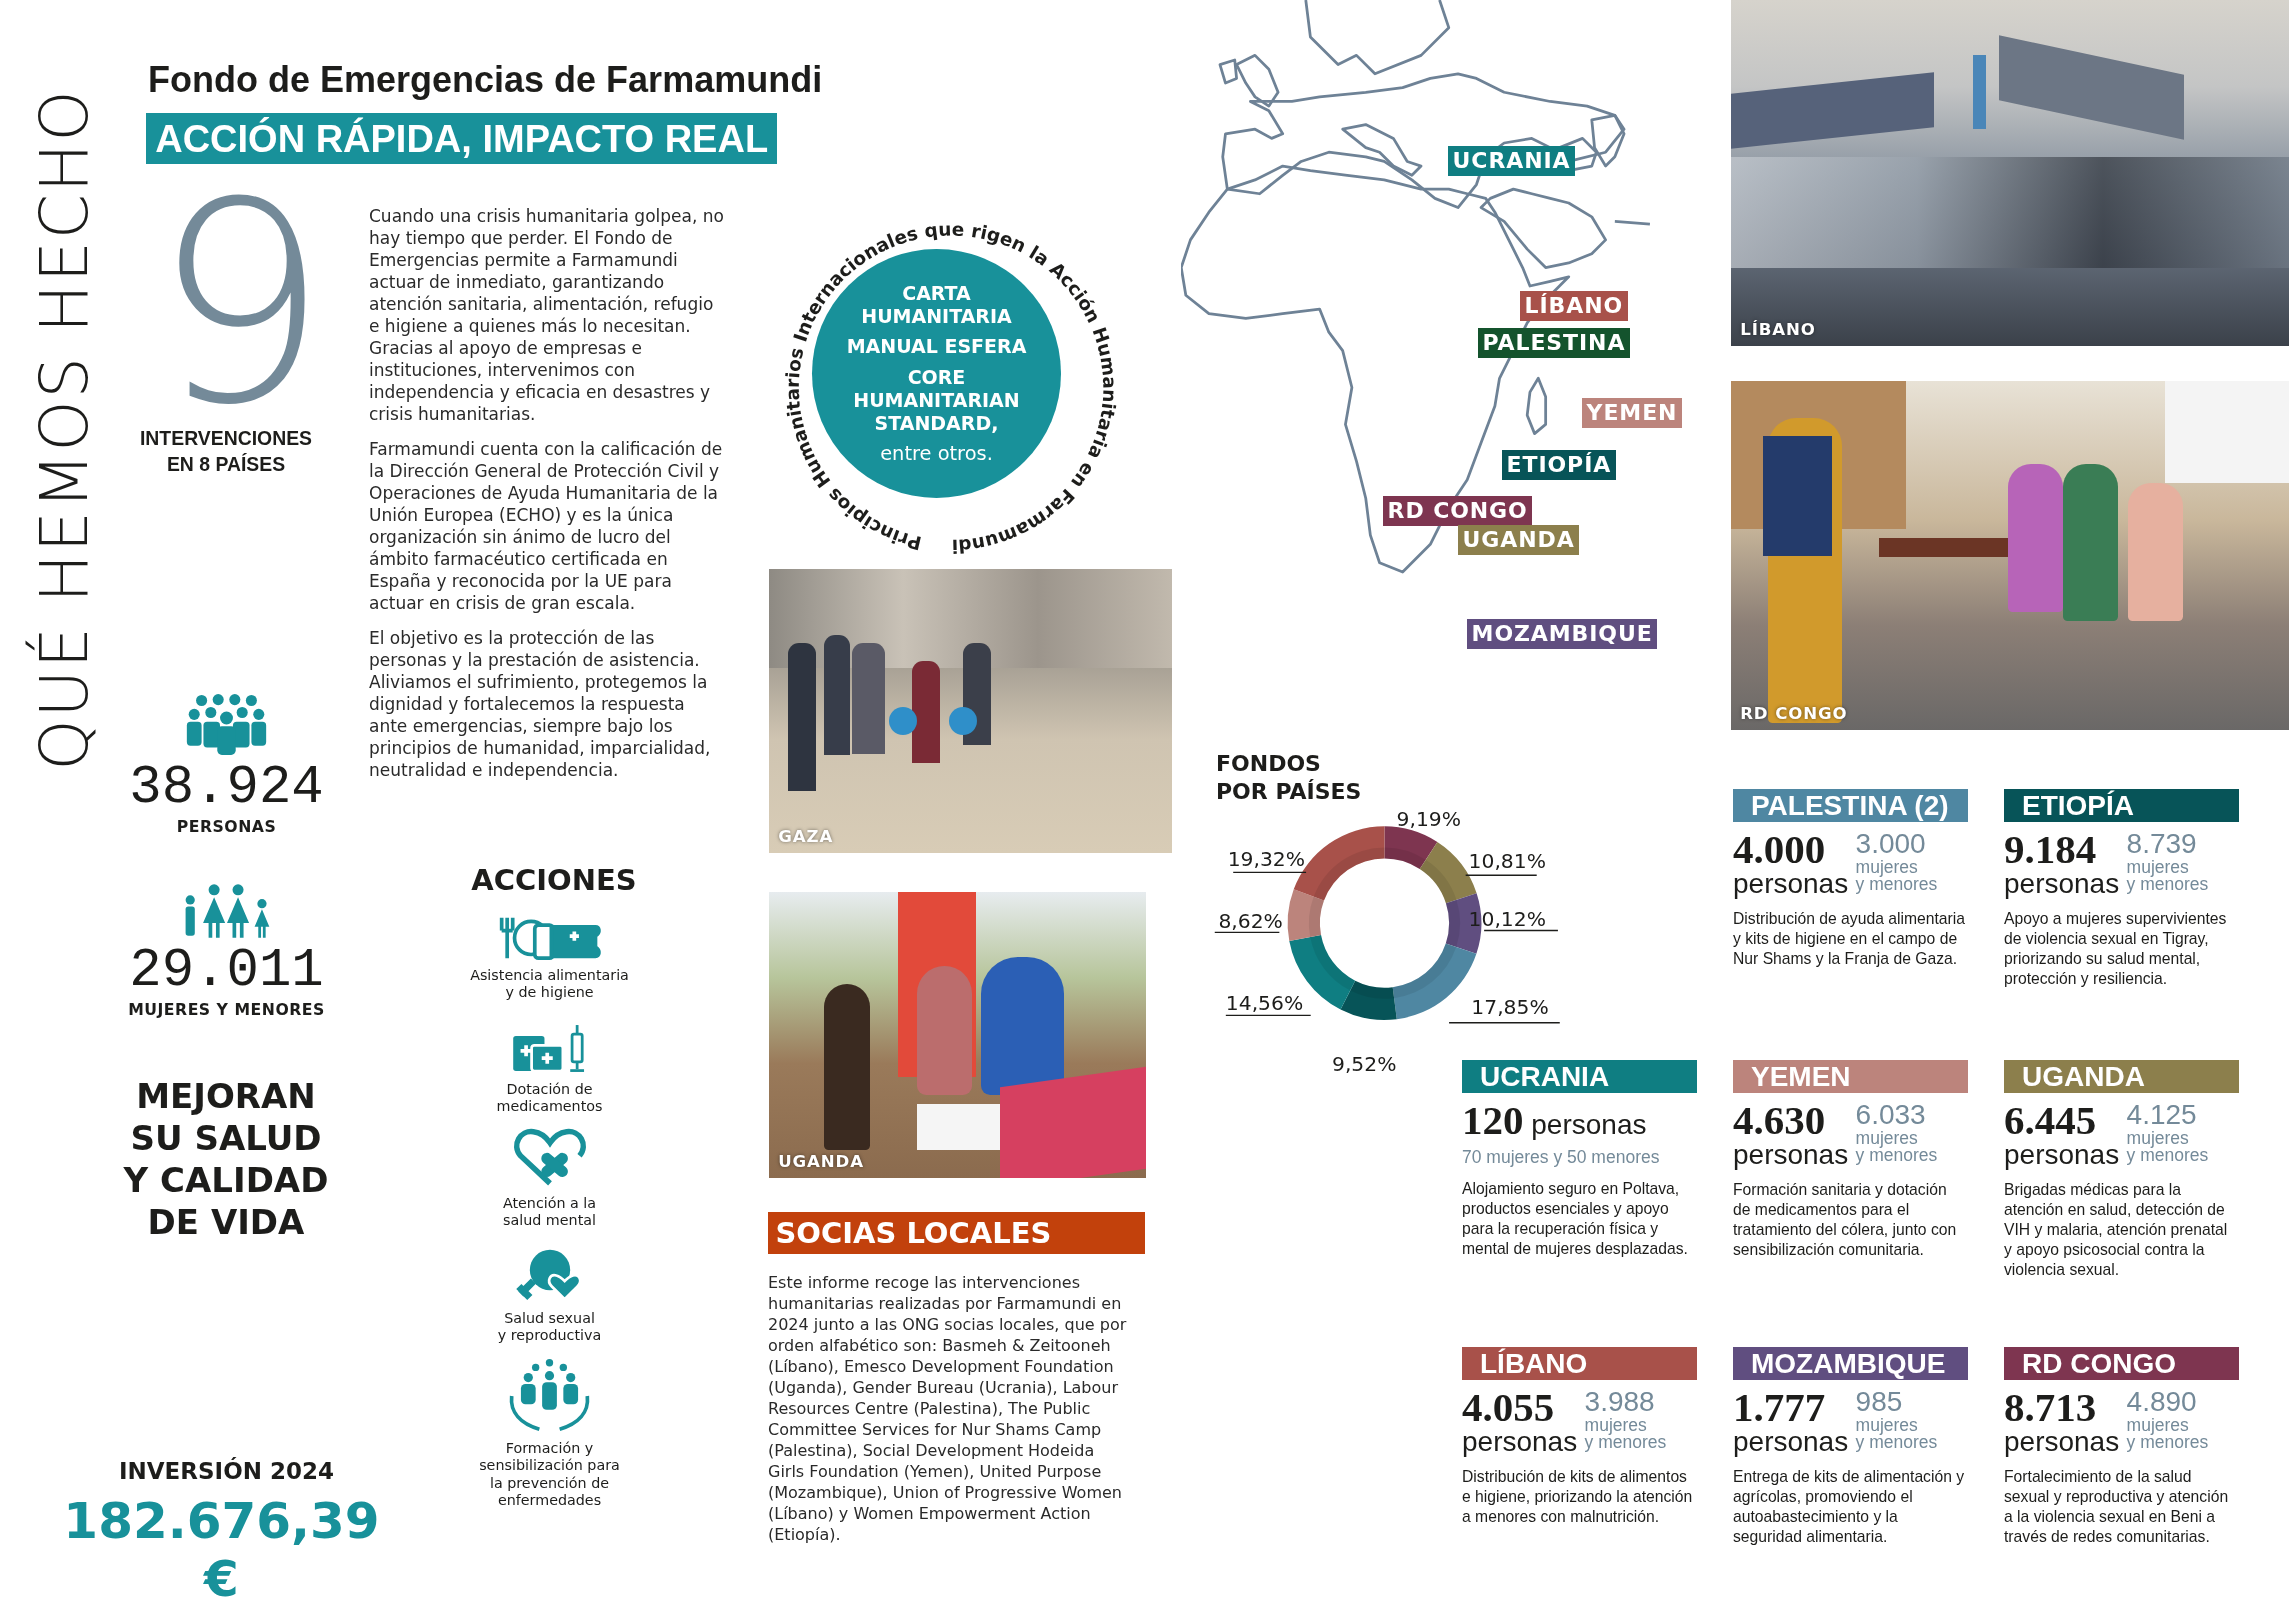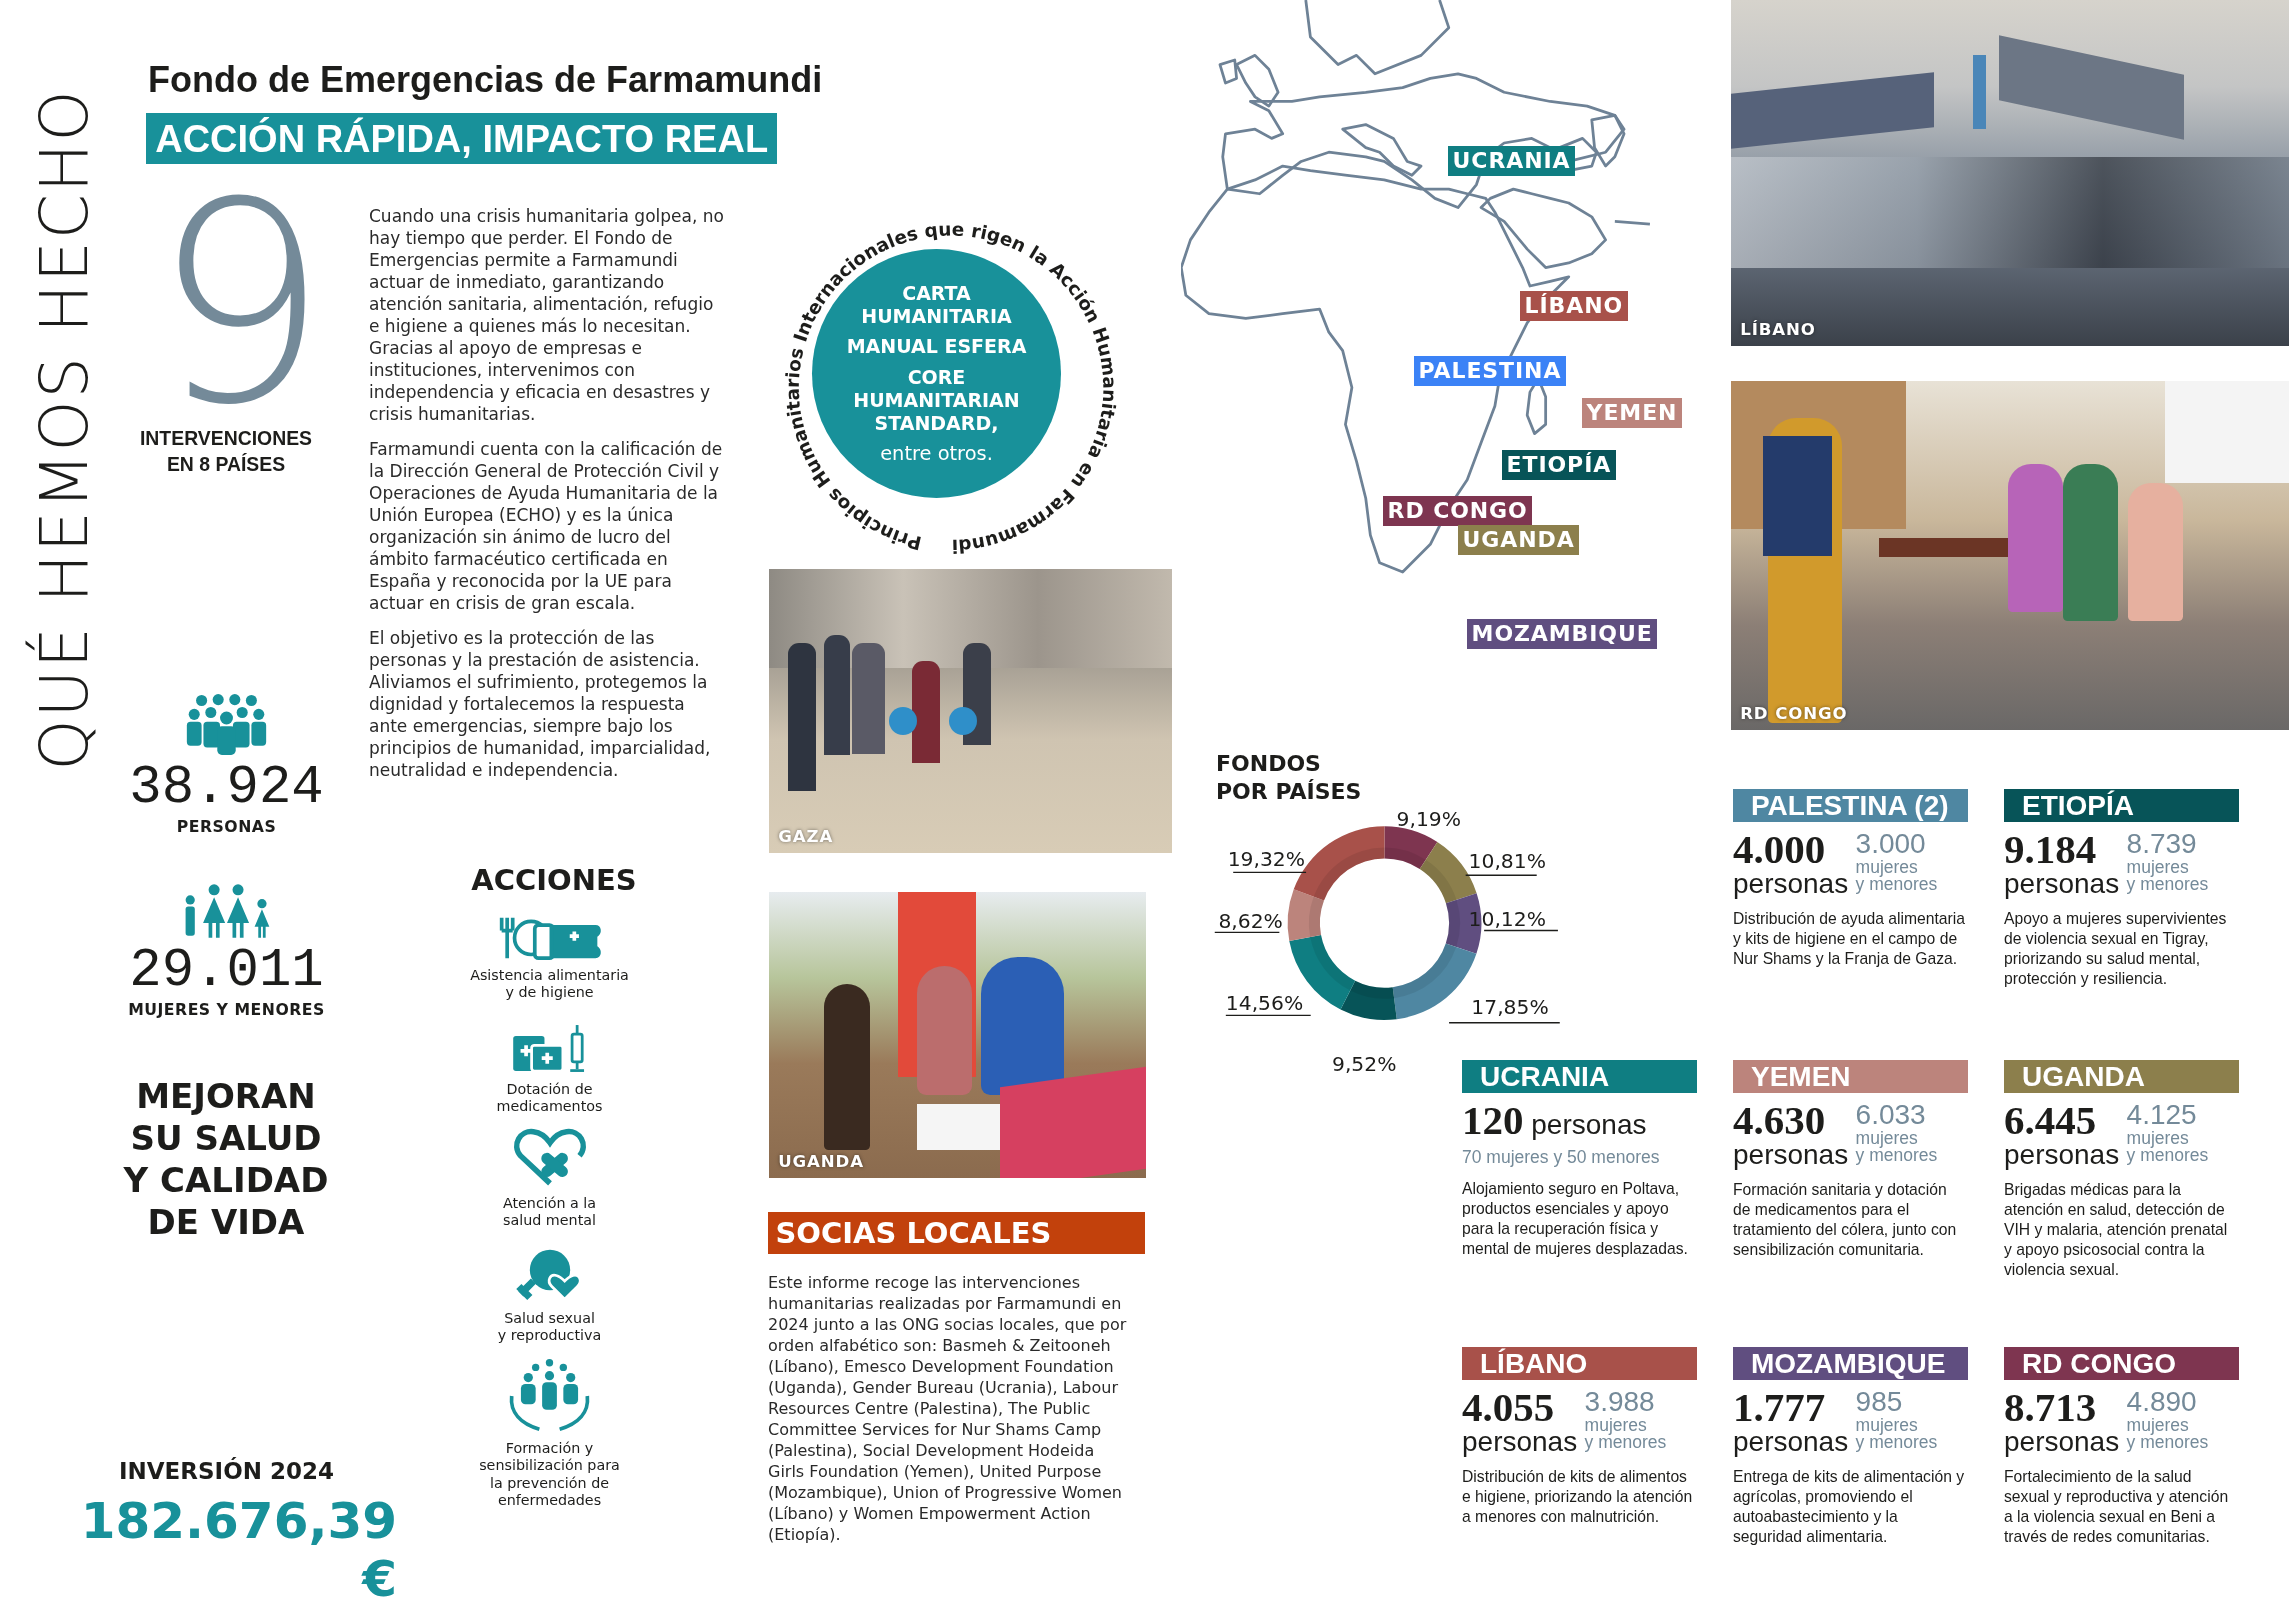--- a/index.html
+++ b/index.html
@@ -10,21 +10,21 @@
   .hband{left:146px;top:113px;background:#18919a;color:#fff;font-family:"Liberation Sans",sans-serif;font-weight:700;font-size:38px;padding:3.7px 9.2px;line-height:44px;}
   .big9{left:148px;top:166px;width:185px;text-align:center;font-family:"DejaVu Sans",sans-serif;font-weight:200;font-size:277px;color:#748a99;line-height:277px;}
   .intv{left:120px;top:425px;width:212px;text-align:center;font-family:"Liberation Sans",sans-serif;font-weight:700;font-size:19.4px;line-height:26px;}
   .body-text{font-size:17px;line-height:22px;color:#2a2a2a;}
   .body-text p{margin:0 0 13px 0;}
   .stat{text-align:center;}
   .stat .num{font-family:Liberation Mono, monospace;font-weight:300;font-size:54px;line-height:59px;}
   .stat .lbl{font-size:15.7px;font-weight:600;letter-spacing:0.5px;}
   .mejoran{left:92px;top:1075px;width:268px;text-align:center;font-family:"DejaVu Sans",sans-serif;font-weight:700;font-size:34px;line-height:42px;}
   .inv-lbl{left:74px;top:1458px;width:305px;text-align:center;font-family:"DejaVu Sans",sans-serif;font-weight:800;font-size:23px;}
-  .inv-val{left:46px;top:1492px;width:351px;text-align:right;font-family:"DejaVu Sans",sans-serif;font-weight:800;font-size:50px;color:#18919a;}
+  .inv-val{left:46px;top:1492px;width:351px;text-align:center;font-family:"DejaVu Sans",sans-serif;font-weight:800;font-size:50px;color:#18919a;}
   .acc-title{left:425px;top:863px;width:258px;text-align:center;font-family:"DejaVu Sans",sans-serif;font-weight:800;font-size:29px;}
   .acc-item{position:absolute;left:434px;width:231px;text-align:center;}
   .acc-item .lbl{font-size:14.3px;line-height:17.5px;color:#1d1d1b;margin-top:3.7px;}
   .circle{left:812px;top:249px;width:249px;height:249px;border-radius:50%;background:#18919a;color:#fff;text-align:center;font-weight:700;font-size:19px;line-height:23px;display:flex;flex-direction:column;justify-content:center;}
   .circle div{margin:3.7px 0;}
   .circle .light{font-weight:400;font-size:19.4px;}
   .photo{position:absolute;overflow:hidden;}
   .photo .cap{position:absolute;left:9.2px;bottom:7.4px;color:#fff;font-weight:700;font-size:16.6px;letter-spacing:0.9px;text-shadow:0 0 3.7px rgba(0,0,0,.5);}
   .socias-h{left:768px;top:1212px;width:377px;background:#c2410c;color:#fff;font-family:"DejaVu Sans",sans-serif;font-weight:800;font-size:29px;padding:3.7px 7.4px;box-sizing:border-box;line-height:35px;}
   .socias-t{left:768px;top:1272px;width:365px;font-size:16px;line-height:21px;color:#2a2a2a;}
@@ -271,21 +271,21 @@
     <path d="M445 130 L470 125 L480 145 L470 170 L460 180 L448 160 Z"></path>
     <path d="M470 240 L508 243"></path>
     <path d="M387 410 L395 430 L395 460 L383 470 L375 450 L378 425 Z"></path>
     <circle cx="452" cy="455" r="2" fill="#6e8296"></circle>
       <circle cx="462" cy="452" r="2" fill="#6e8296"></circle>
   </g>
 </svg>
 
 <div class="maplabel" style="left: 1448px; top: 146px; background: rgb(15, 126, 130);"><span>UCRANIA</span></div>
 <div class="maplabel" style="left: 1520px; top: 291px; background: rgb(168, 81, 74);"><span>LÍBANO</span></div>
-<div class="maplabel" style="left: 1414px; top: 328px; background: #3b82f6; margin-top: 28px;"><span>PALESTINA</span></div>
+<div class="maplabel" style="left: 1478px; top: 328px; background: #14532d;"><span>PALESTINA</span></div>
 <div class="maplabel" style="left: 1582px; top: 398px; background: rgb(188, 132, 124);"><span>YEMEN</span></div>
 <div class="maplabel" style="left: 1502px; top: 450px; background: rgb(7, 84, 88);"><span>ETIOPÍA</span></div>
 <div class="maplabel" style="left: 1383px; top: 496px; background: rgb(126, 53, 80);"><span>RD CONGO</span></div>
 <div class="maplabel" style="left: 1458px; top: 525px; background: rgb(140, 127, 76);"><span>UGANDA</span></div>
 <div class="maplabel" style="left: 1467px; top: 619px; background: rgb(96, 78, 128);"><span>MOZAMBIQUE</span></div>
 
 <div class="abs fondos-t">
   <div id="chartTitle1">FONDOS</div>
   <div id="chartTitle2">POR PAÍSES</div>
 </div>

